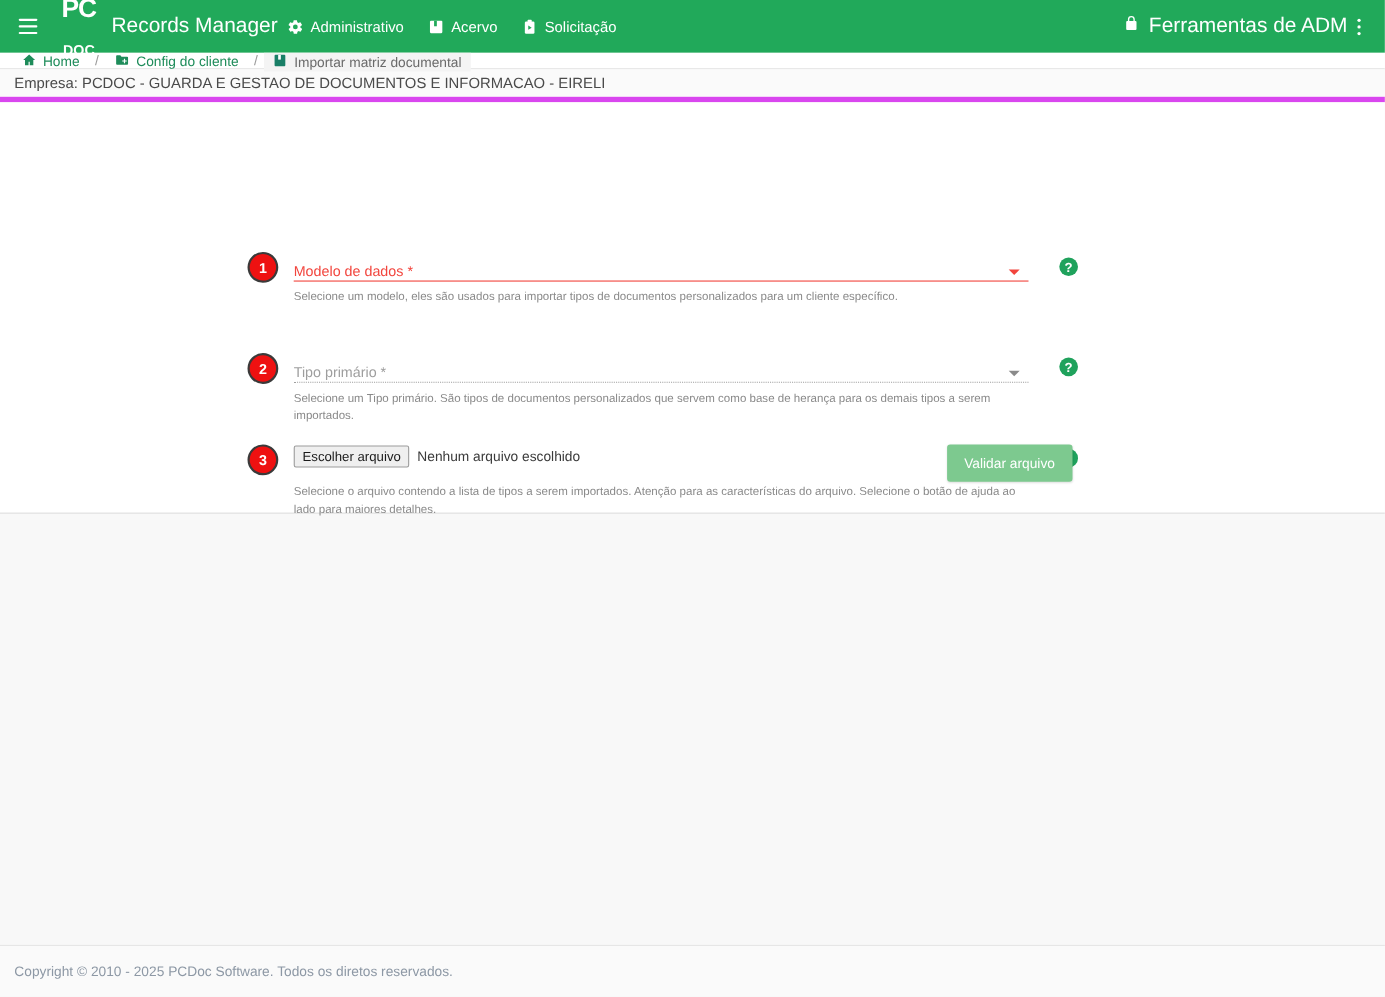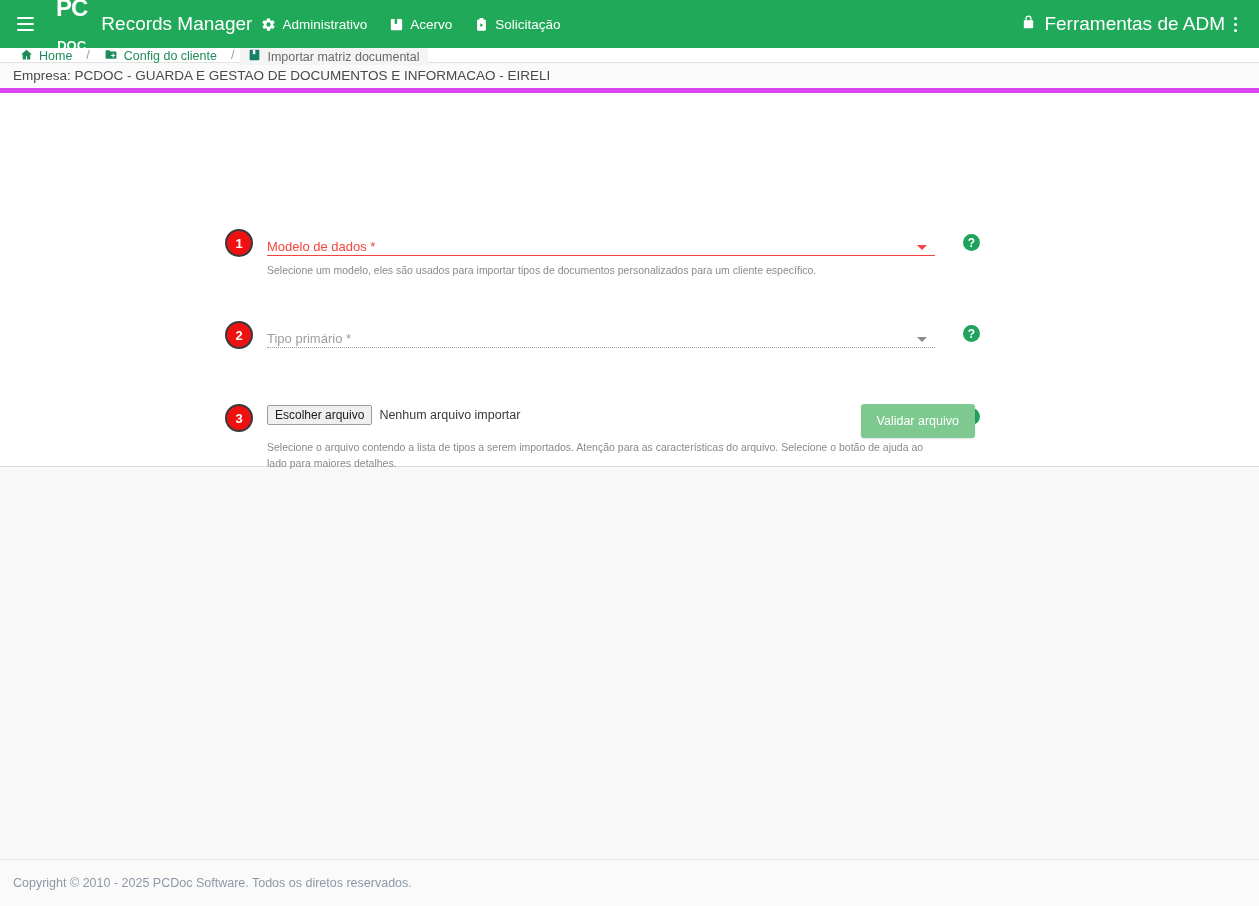--- a/index.html
+++ b/index.html
@@ -262,30 +262,31 @@
     </div>
 
     <div class="fieldrow" style="left:225px; top:228px;">
       <div class="badge">2</div>
       <div class="fieldbody">
         <div class="selectline">
           <span class="selectlabel dim">Tipo primário *</span>
           <span class="caret dim"></span>
         </div>
         <div class="underline dotted"></div>
+        <div class="hint wide">Selecione um Tipo primário. São tipos de documentos personalizados que servem como base de herança para os demais tipos a serem importados.</div>
       </div>
       <div class="helpicon" style="margin-left:28px; margin-top:4px;">?</div>
     </div>
 
     <div class="fieldrow" style="left:225px; top:311px;">
       <div class="badge">3</div>
       <div class="fieldbody">
         <div class="filerow">
           <button class="filebtn">Escolher arquivo</button>
-          <span class="filename">Nenhum arquivo importar</span>
+          <span class="filename">Nenhum arquivo escolhido</span>
         </div>
         <div class="hint" style="margin-top:13px; width:662px;">Selecione o arquivo contendo a lista de tipos a serem importados. Atenção para as características do arquivo. Selecione o botão de ajuda ao lado para maiores detalhes.</div>
       </div>
       <div class="helpicon" style="margin-left:28px; margin-top:4px;">?</div>
     </div>
 
     <button class="validatebtn">Validar arquivo</button>
   </div>
 
   <div class="footer">

